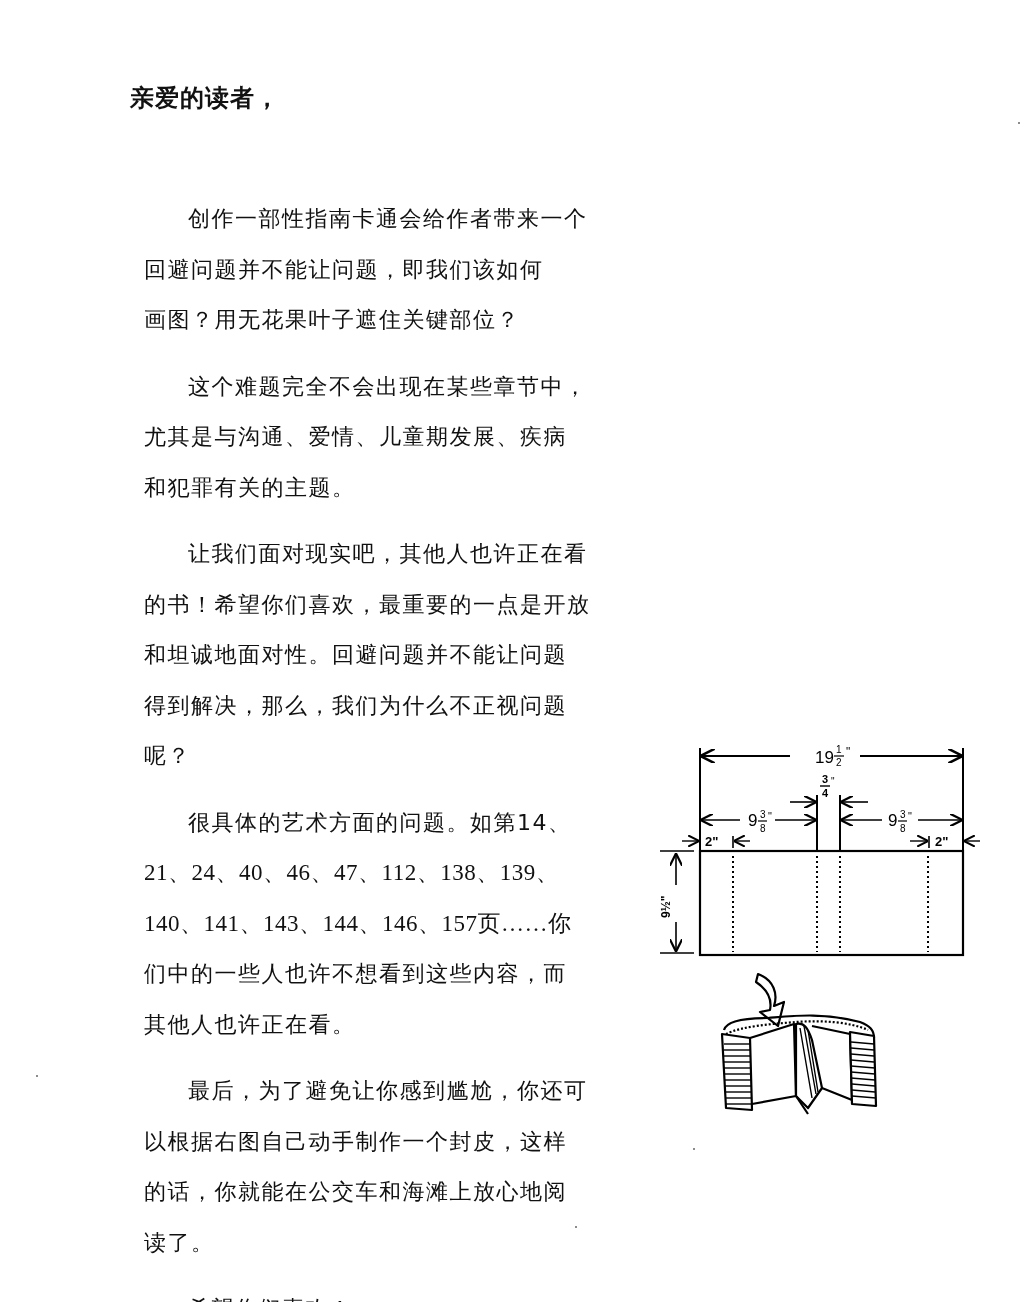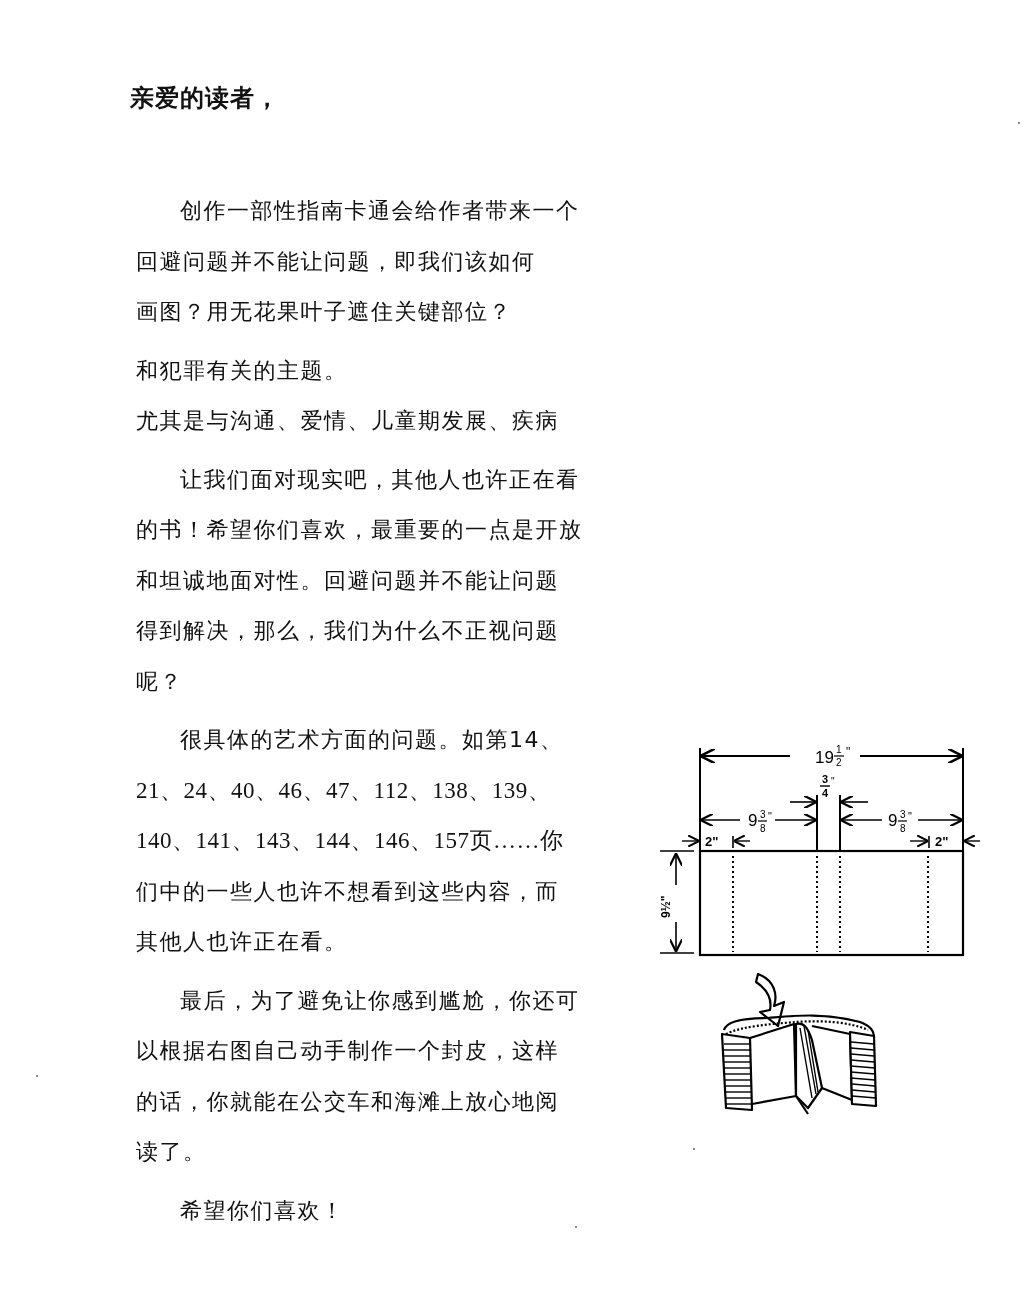--- a/index.html
+++ b/index.html
@@ -1,41 +1,42 @@
 <!DOCTYPE html>
 <html><head>
 <meta charset="utf-8">
 <style>
   html, body { margin: 0; padding: 0; background: #ffffff; }
   body { width: 1035px; height: 1302px; position: relative; overflow: hidden; font-family: "DejaVu Sans", sans-serif; color: #111; }
   .heading { position: absolute; left: 130px; top: 82px; font-size: 24px; font-weight: bold; letter-spacing: 1px; text-align: center; }
   .body-text { position: absolute; left: 128px; top: 178px; width: 480px; font-size: 22px; line-height: 50.5px; letter-spacing: 1.5px; }
-  .para { margin: 8px; text-indent: 2em; }
+  .para { margin: 16px; text-indent: 2em; }
   .line { display: block; white-space: nowrap; }
   .num { font-family: Liberation Serif, serif; font-size: 23px; letter-spacing: 0.5px; }
   .diagram { position: absolute; left: 660px; top: 740px; }
   .book-illu { position: absolute; left: 712px; top: 968px; }
   .speck { position: absolute; width: 2px; height: 2px; background: #666; border-radius: 50%; }
 </style>
 </head>
 <body>
 
 <div>
 
   <div class="heading">亲爱的读者，</div>
 
   <div class="body-text">
     <p class="para">
       <span class="line">创作一部性指南卡通会给作者带来一个</span>
       <span class="line" style="text-indent:0">回避问题并不能让问题，即我们该如何</span>
       <span class="line" style="text-indent:0">画图？用无花果叶子遮住关键部位？</span>
     </p>
     <p class="para">
+      <span class="line">这个难题完全不会出现在某些章节中，</span>
+      <span class="line" style="text-indent:0">尤其是与沟通、爱情、儿童期发展、疾病</span>
       <span class="line" style="text-indent:0">和犯罪有关的主题。</span>
-      <span class="line" style="text-indent:0">尤其是与沟通、爱情、儿童期发展、疾病</span>
     </p>
     <p class="para">
       <span class="line">让我们面对现实吧，其他人也许正在看</span>
       <span class="line" style="text-indent:0">的书！希望你们喜欢，最重要的一点是开放</span>
       <span class="line" style="text-indent:0">和坦诚地面对性。回避问题并不能让问题</span>
       <span class="line" style="text-indent:0">得到解决，那么，我们为什么不正视问题</span>
       <span class="line" style="text-indent:0">呢？</span>
     </p>
     <p class="para">
       <span class="line">很具体的艺术方面的问题。如第14、</span>

